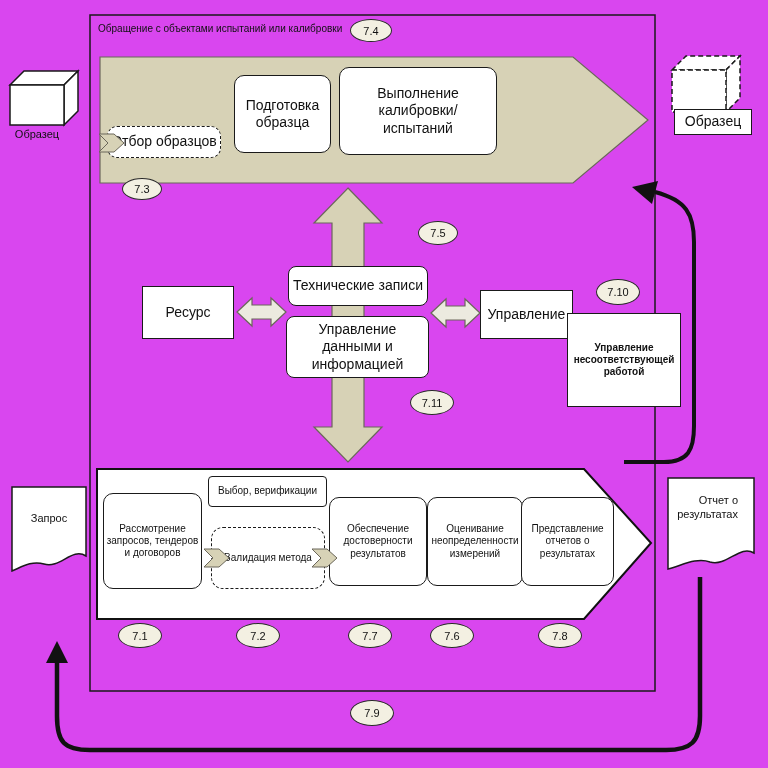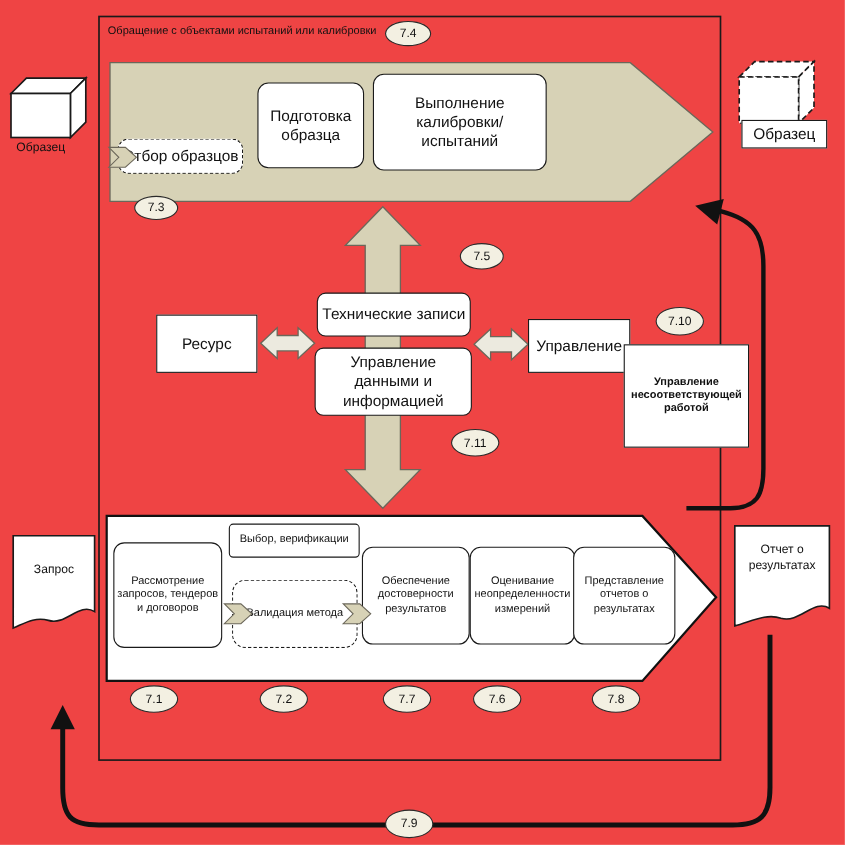--- a/index.html
+++ b/index.html
@@ -1,18 +1,18 @@
 <!DOCTYPE html>
 <html><head>
 <meta charset="utf-8">
 <style>
   *{box-sizing:border-box;margin:0;padding:0}
   html,body{width:768px;height:768px}
   body{background:#fff;font-family:"Liberation Sans",sans-serif;color:#111}
-  .canvas{position:relative;width:768px;height:768px;background:#ef4444;overflow:hidden}
+  .canvas{position:relative;width:768px;height:768px;background:#d946ef;overflow:hidden}
   .layer,.overlay{position:absolute;left:0;top:0}
   .overlay{pointer-events:none}
   .box{position:absolute;background:#fff;border:1.5px solid #1a1a1a;display:flex;align-items:center;justify-content:center;text-align:center;font-size:14px;line-height:1.22;padding:2px}
   .r10{border-radius:10px}
   .r8{border-radius:8px}
   .r4{border-radius:4px}
   .r12{border-radius:12px}
   .dash{border-style:dashed;border-width:1.5px}
   .f10{font-size:10px}
   .badge{position:absolute;background:#f3f0e2;border:1.2px solid #2a2a2a;border-radius:50%;display:flex;align-items:center;justify-content:center;font-size:11px}
@@ -88,23 +88,23 @@
   <div class="box r10 f10" style="left:427px;top:497px;width:96px;height:89px;">Оценивание неопределенности измерений</div>
   <div class="box r10 f10" style="left:521px;top:497px;width:93px;height:89px;">Представление отчетов о результатах</div>
 
   <div class="badge" style="left:118px;top:623px;width:44px;height:25px;">7.1</div>
   <div class="badge" style="left:236px;top:623px;width:44px;height:25px;">7.2</div>
   <div class="badge" style="left:348px;top:623px;width:44px;height:25px;">7.7</div>
   <div class="badge" style="left:430px;top:623px;width:44px;height:25px;">7.6</div>
   <div class="badge" style="left:538px;top:623px;width:44px;height:25px;">7.8</div>
 
   <div class="lblc" style="left:12px;top:512px;width:74px;">Запрос</div>
-  <div class="lblc" style="left:668px;top:494px;width:86px;line-height:1.25;">Отчет о результатах</div>
+  <div class="lblc" style="left:652px;top:494px;width:86px;line-height:1.25;text-align:right;">Отчет о результатах</div>
 
-  <div class="badge" style="left:350px;top:736px;width:44px;height:26px;">7.9</div>
+  <div class="badge" style="left:350px;top:700px;width:44px;height:26px;">7.9</div>
 
   <svg class="overlay" width="768" height="768" viewBox="0 0 768 768">
     <polygon points="99,134 114,134 124,143 114,152 99,152 108,143" fill="#d7d2b6" stroke="#6b675a" stroke-width="1"></polygon>
     <polygon points="204,549 219,549 229,558 219,567 204,567 213,558" fill="#d7d2b6" stroke="#6b675a" stroke-width="1"></polygon>
     <polygon points="312,549 327,549 337,558 327,567 312,567 321,558" fill="#d7d2b6" stroke="#6b675a" stroke-width="1"></polygon>
   </svg>
 
 </div>
 
 </body></html>

